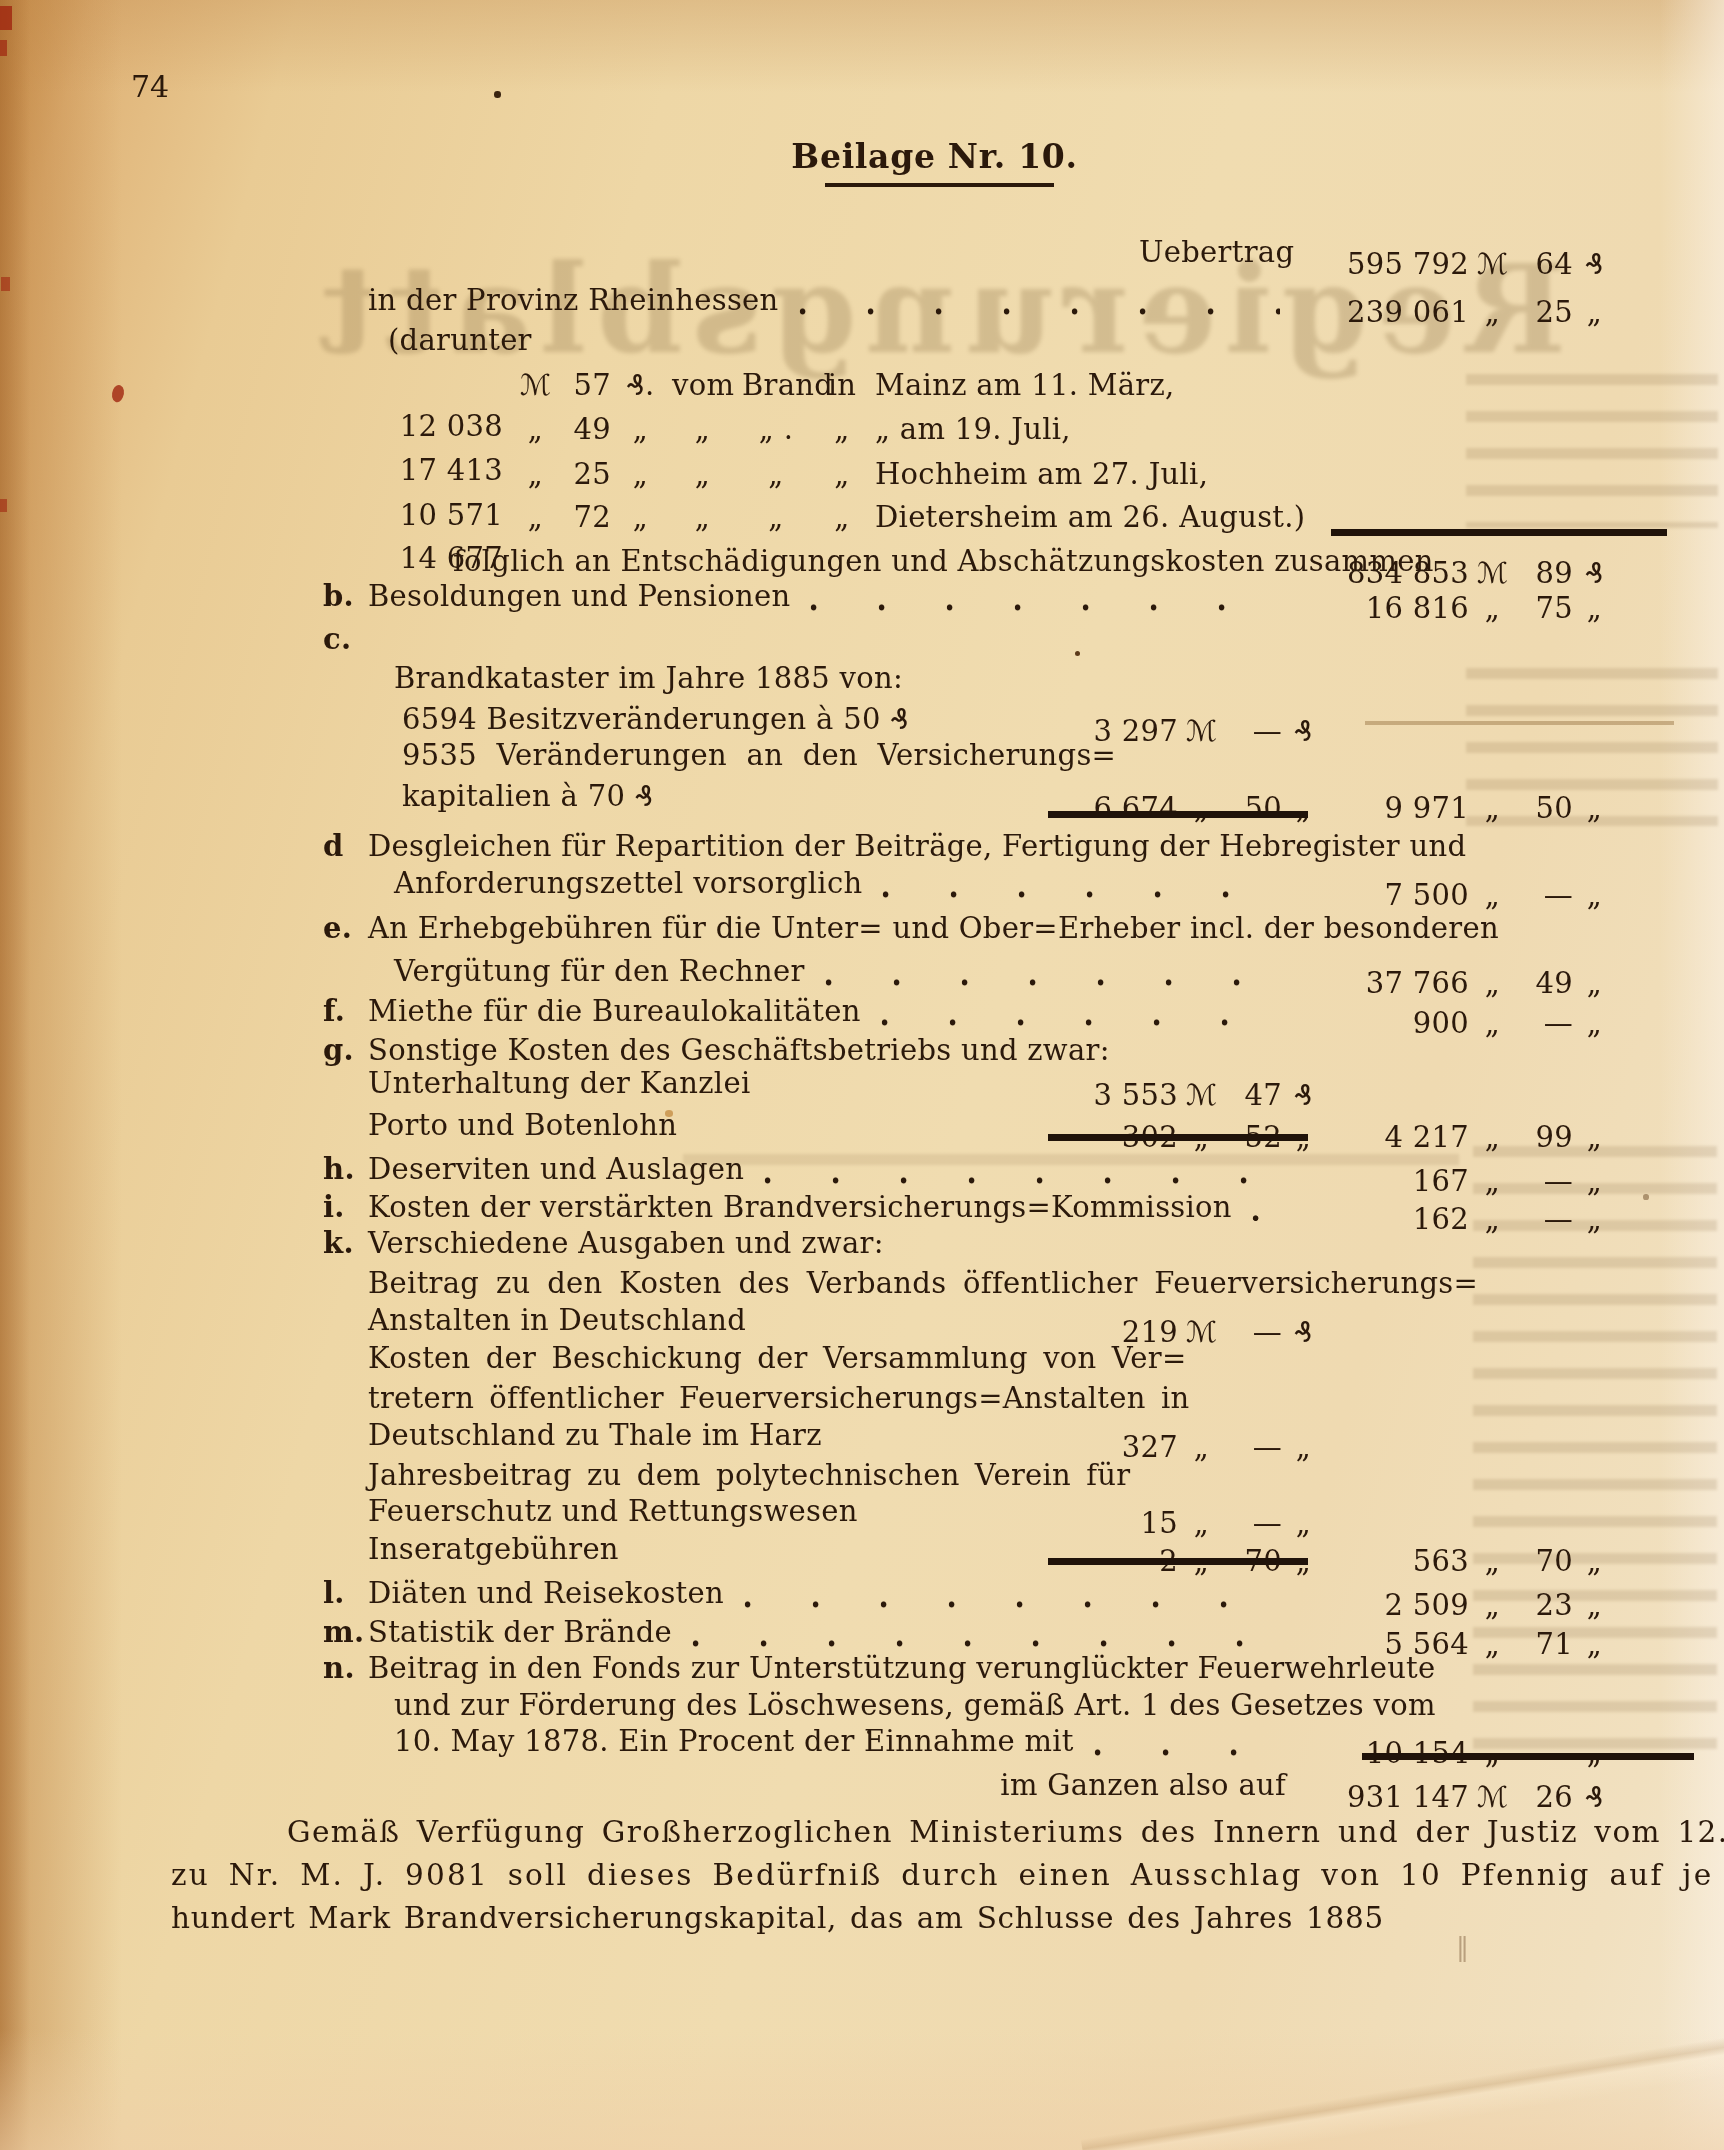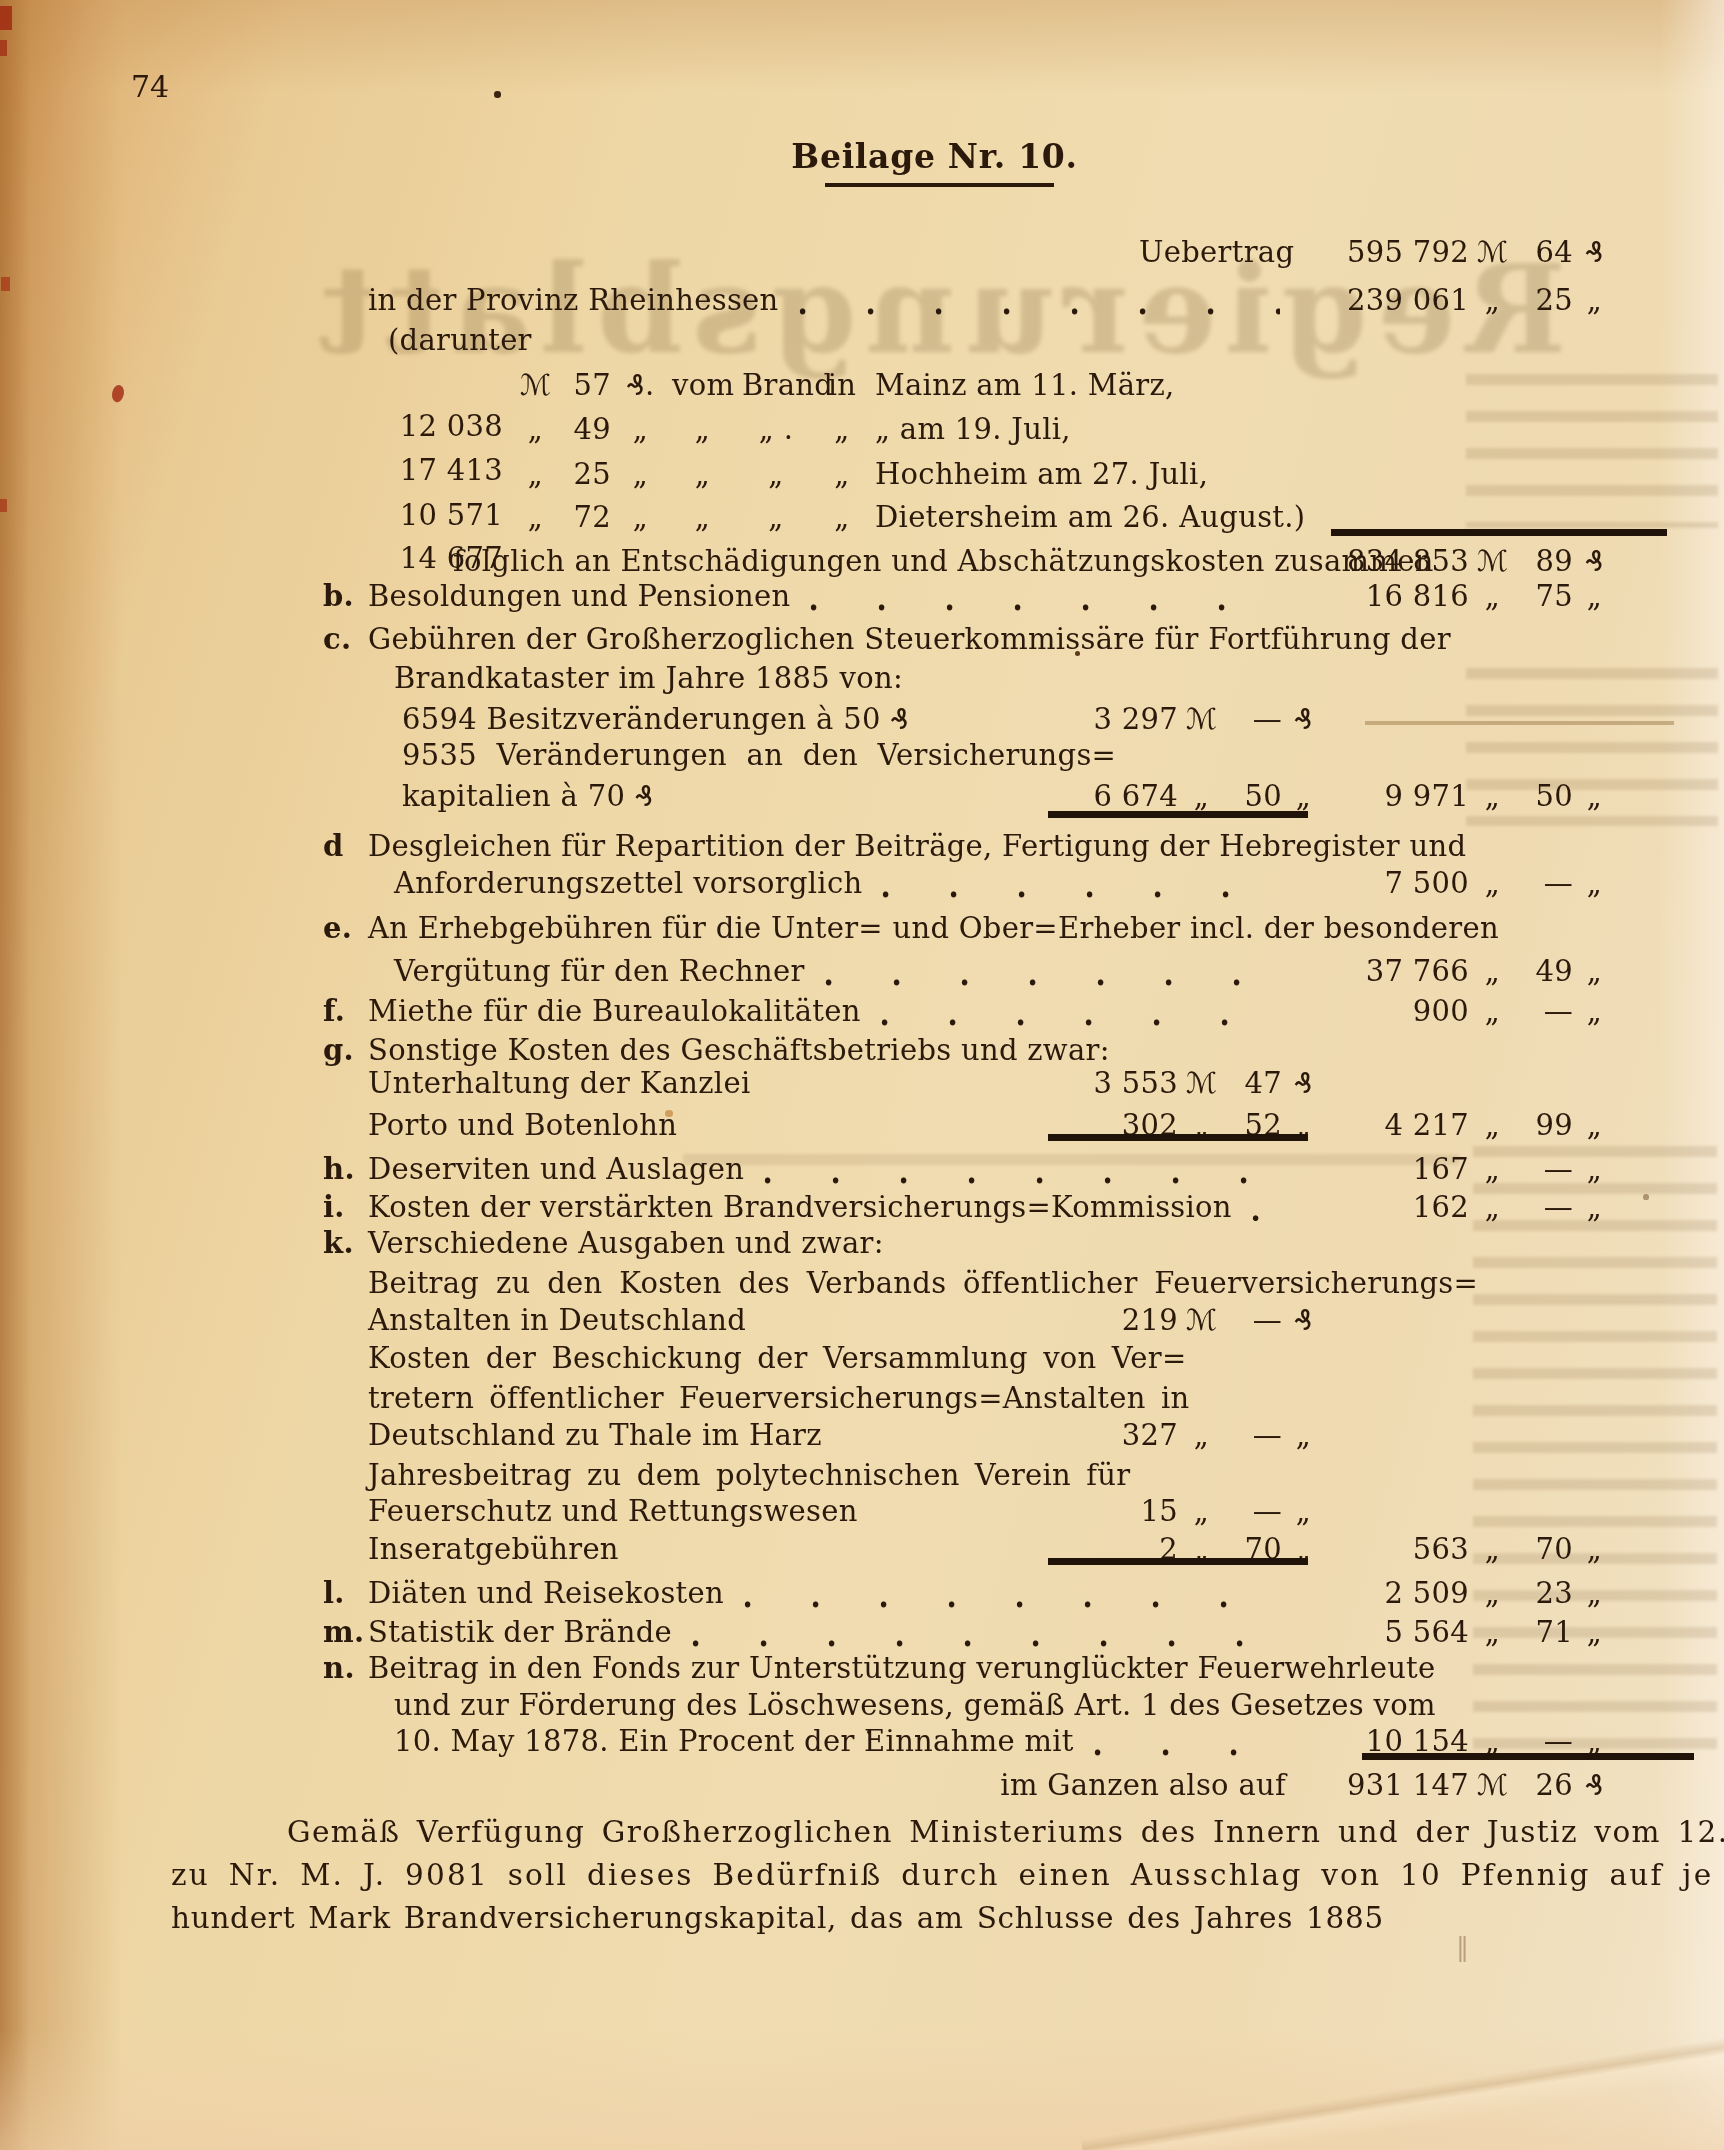--- a/index.html
+++ b/index.html
@@ -30,21 +30,21 @@
   .sub{left:402px;}
   .indent-f{left:453px;}
   .talign-r{left:790px;width:496px;justify-content:flex-end;}
   .to-outer{width:926px;}
   .cont.to-outer{width:900px;}
   .to-inner{width:670px;flex-direction:column;}
   .sub.to-inner{width:636px;}
   .leader{flex:1;height:6.5px;margin:0 14.4px 6.5px 20px;align-self:flex-end;
     background-image:radial-gradient(circle at 3.6px 3.2px,#2b190b 2.4px,rgba(0,0,0,0) 3.2px);
     background-size:68px 6.5px;background-repeat:repeat-x;background-position:left bottom;}
-  .amt{position:absolute;display:flex;align-items:flex-start;}
+  .amt{position:absolute;display:flex;align-items:flex-start;margin-top:12px;}
   .amt .n{text-align:right;}
   .amt .c{width:47px;text-align:center;}
   .amt .p{width:57px;text-align:right;}
   .amt .s{width:43px;text-align:center;}
   .inner{left:1038px;width:287px;}
   .inner .n{width:140px;}
   .outer{left:1297px;width:320px;}
   .outer .n{width:172px;}
 
   .brand span{position:absolute;}
@@ -204,23 +204,20 @@
   <span class="amt outer">
       <span class="n">16 816</span>
       <span class="c">„</span>
       <span class="p">75</span>
       <span class="s">„</span>
     </span>
 </div>
 
 <div class="row" style="top:618px">
   <span class="letter">c.</span>
-  <span class="txt">
-      <span class="t">Gebühren der Großherzoglichen Steuerkommissäre für Fortführung der</span>
-    </span>
 </div>
 <div class="row" style="top:657px">
   <span class="txt cont">
       <span class="t">Brandkataster im Jahre 1885 von:</span>
     </span>
 </div>
 <div class="rule-thin" style="top:721px;left:1365px;width:309px;"></div>
 <div class="row" style="top:698px">
   <span class="txt sub to-inner">
       <span class="t">6594 Besitzveränderungen à 50 ₰</span>

